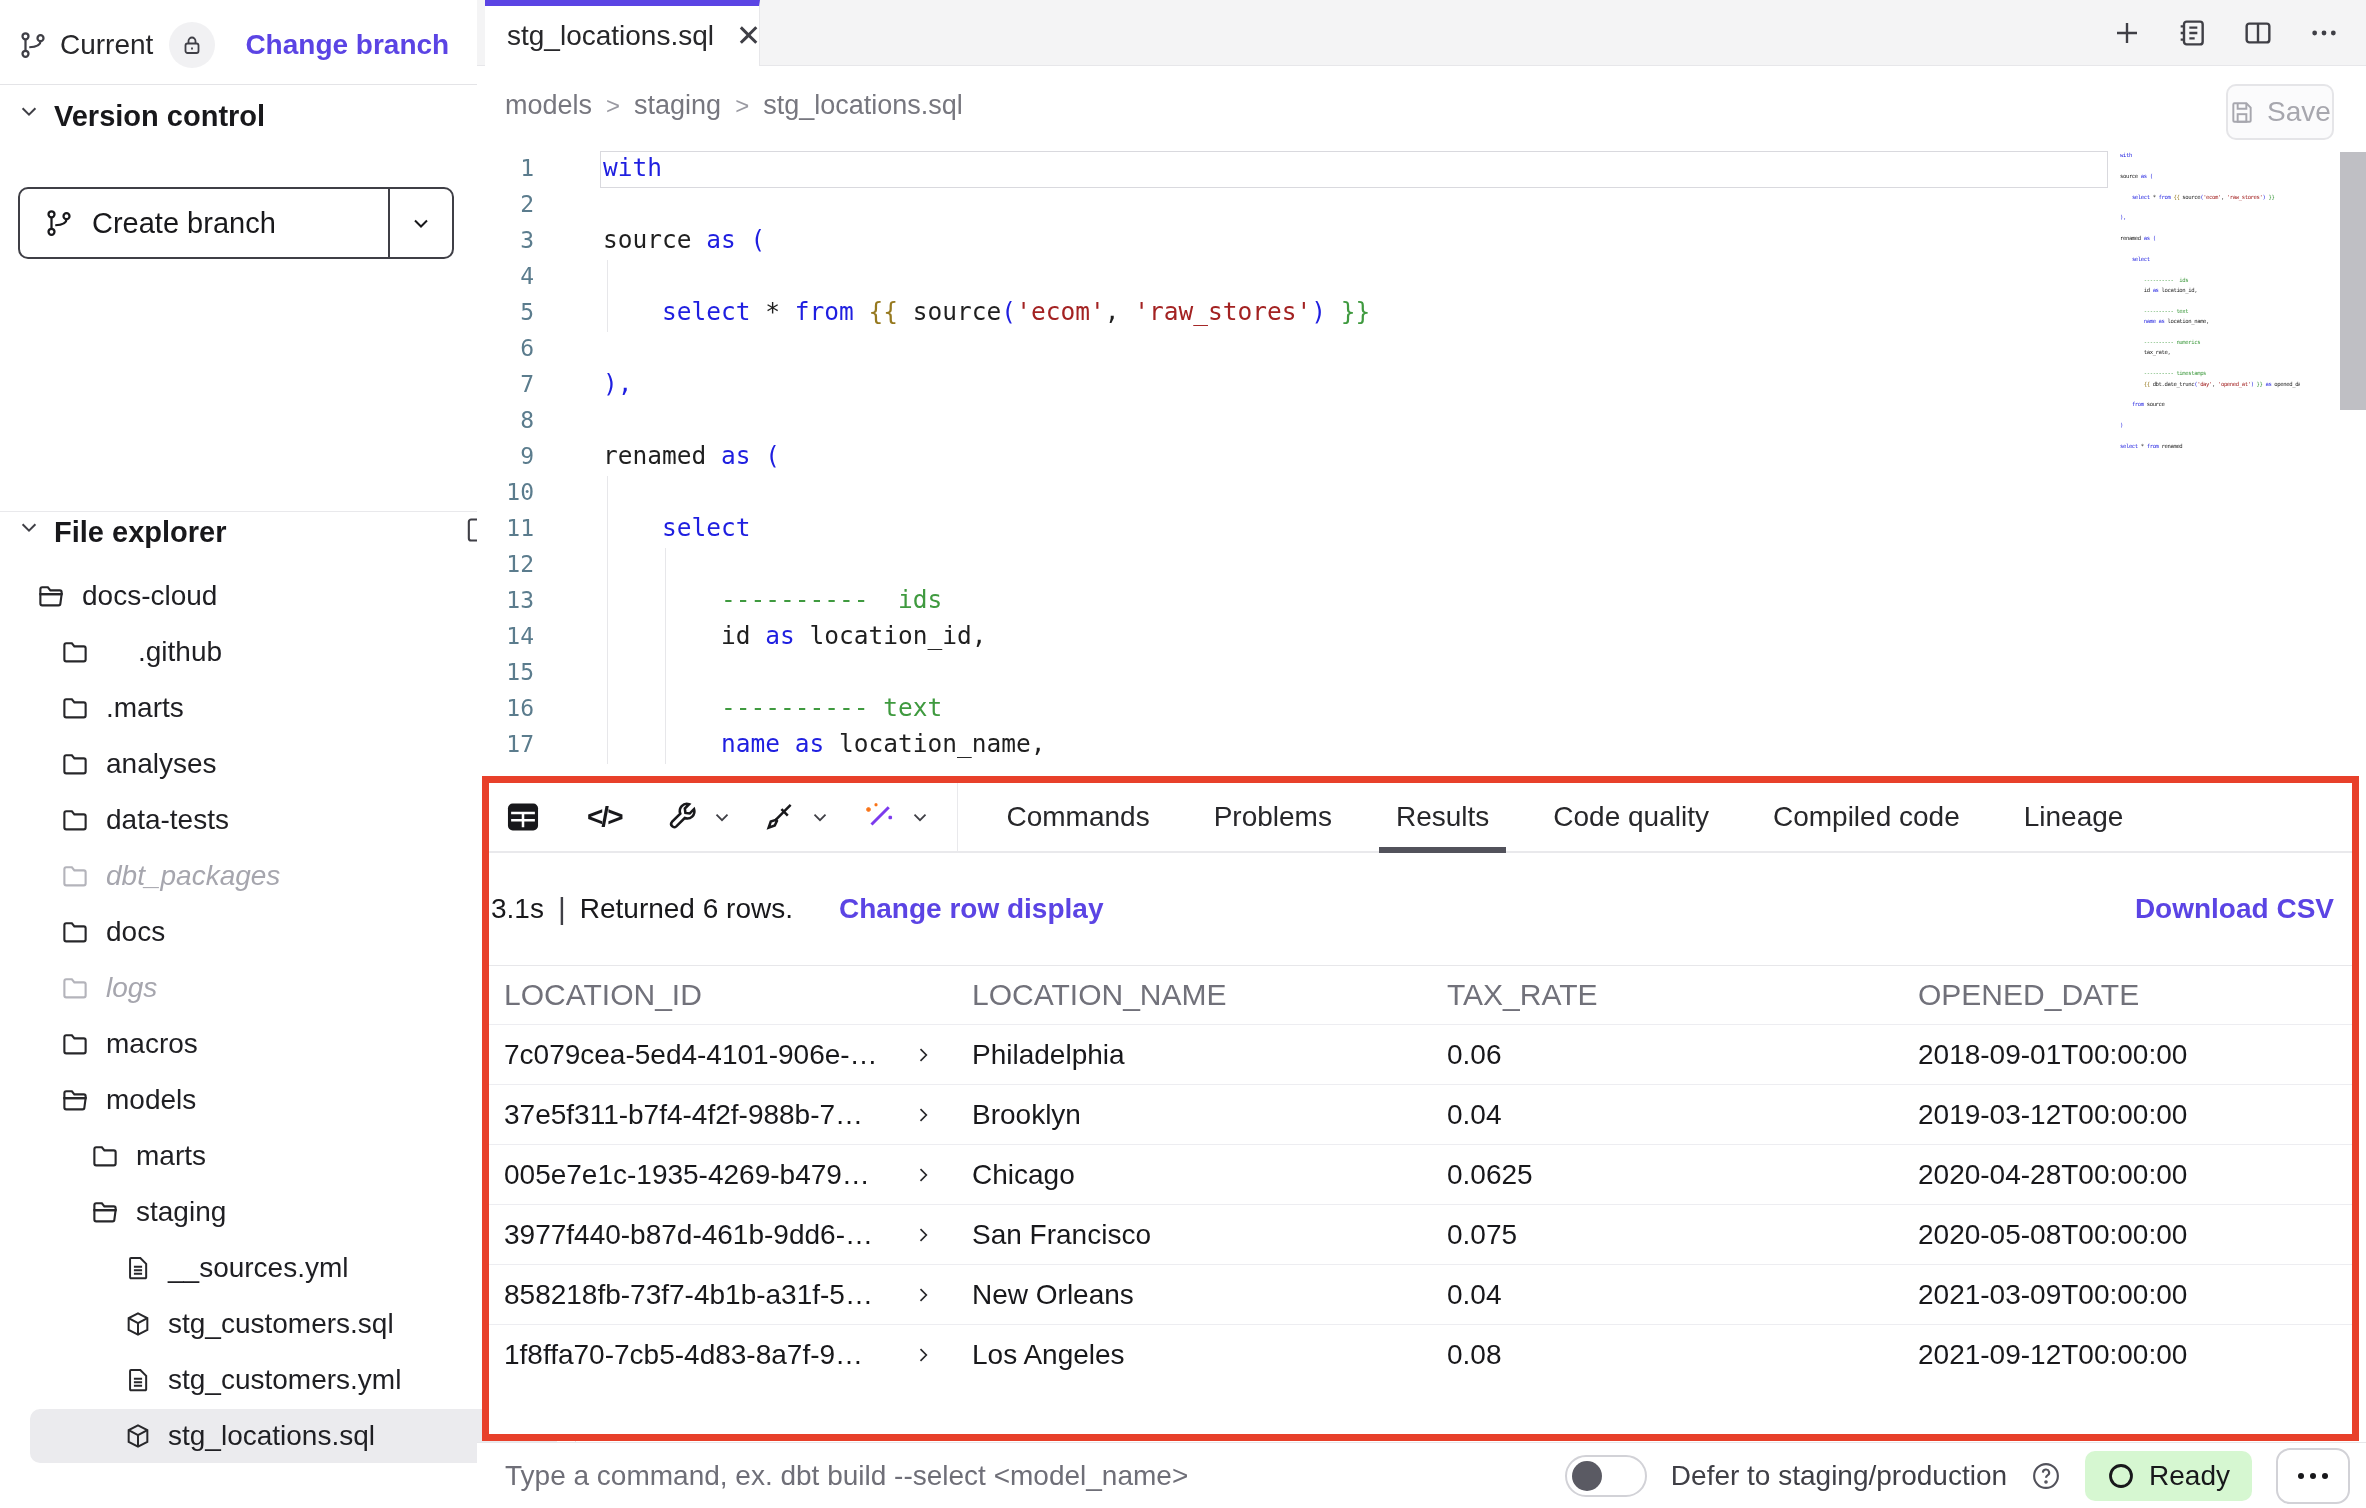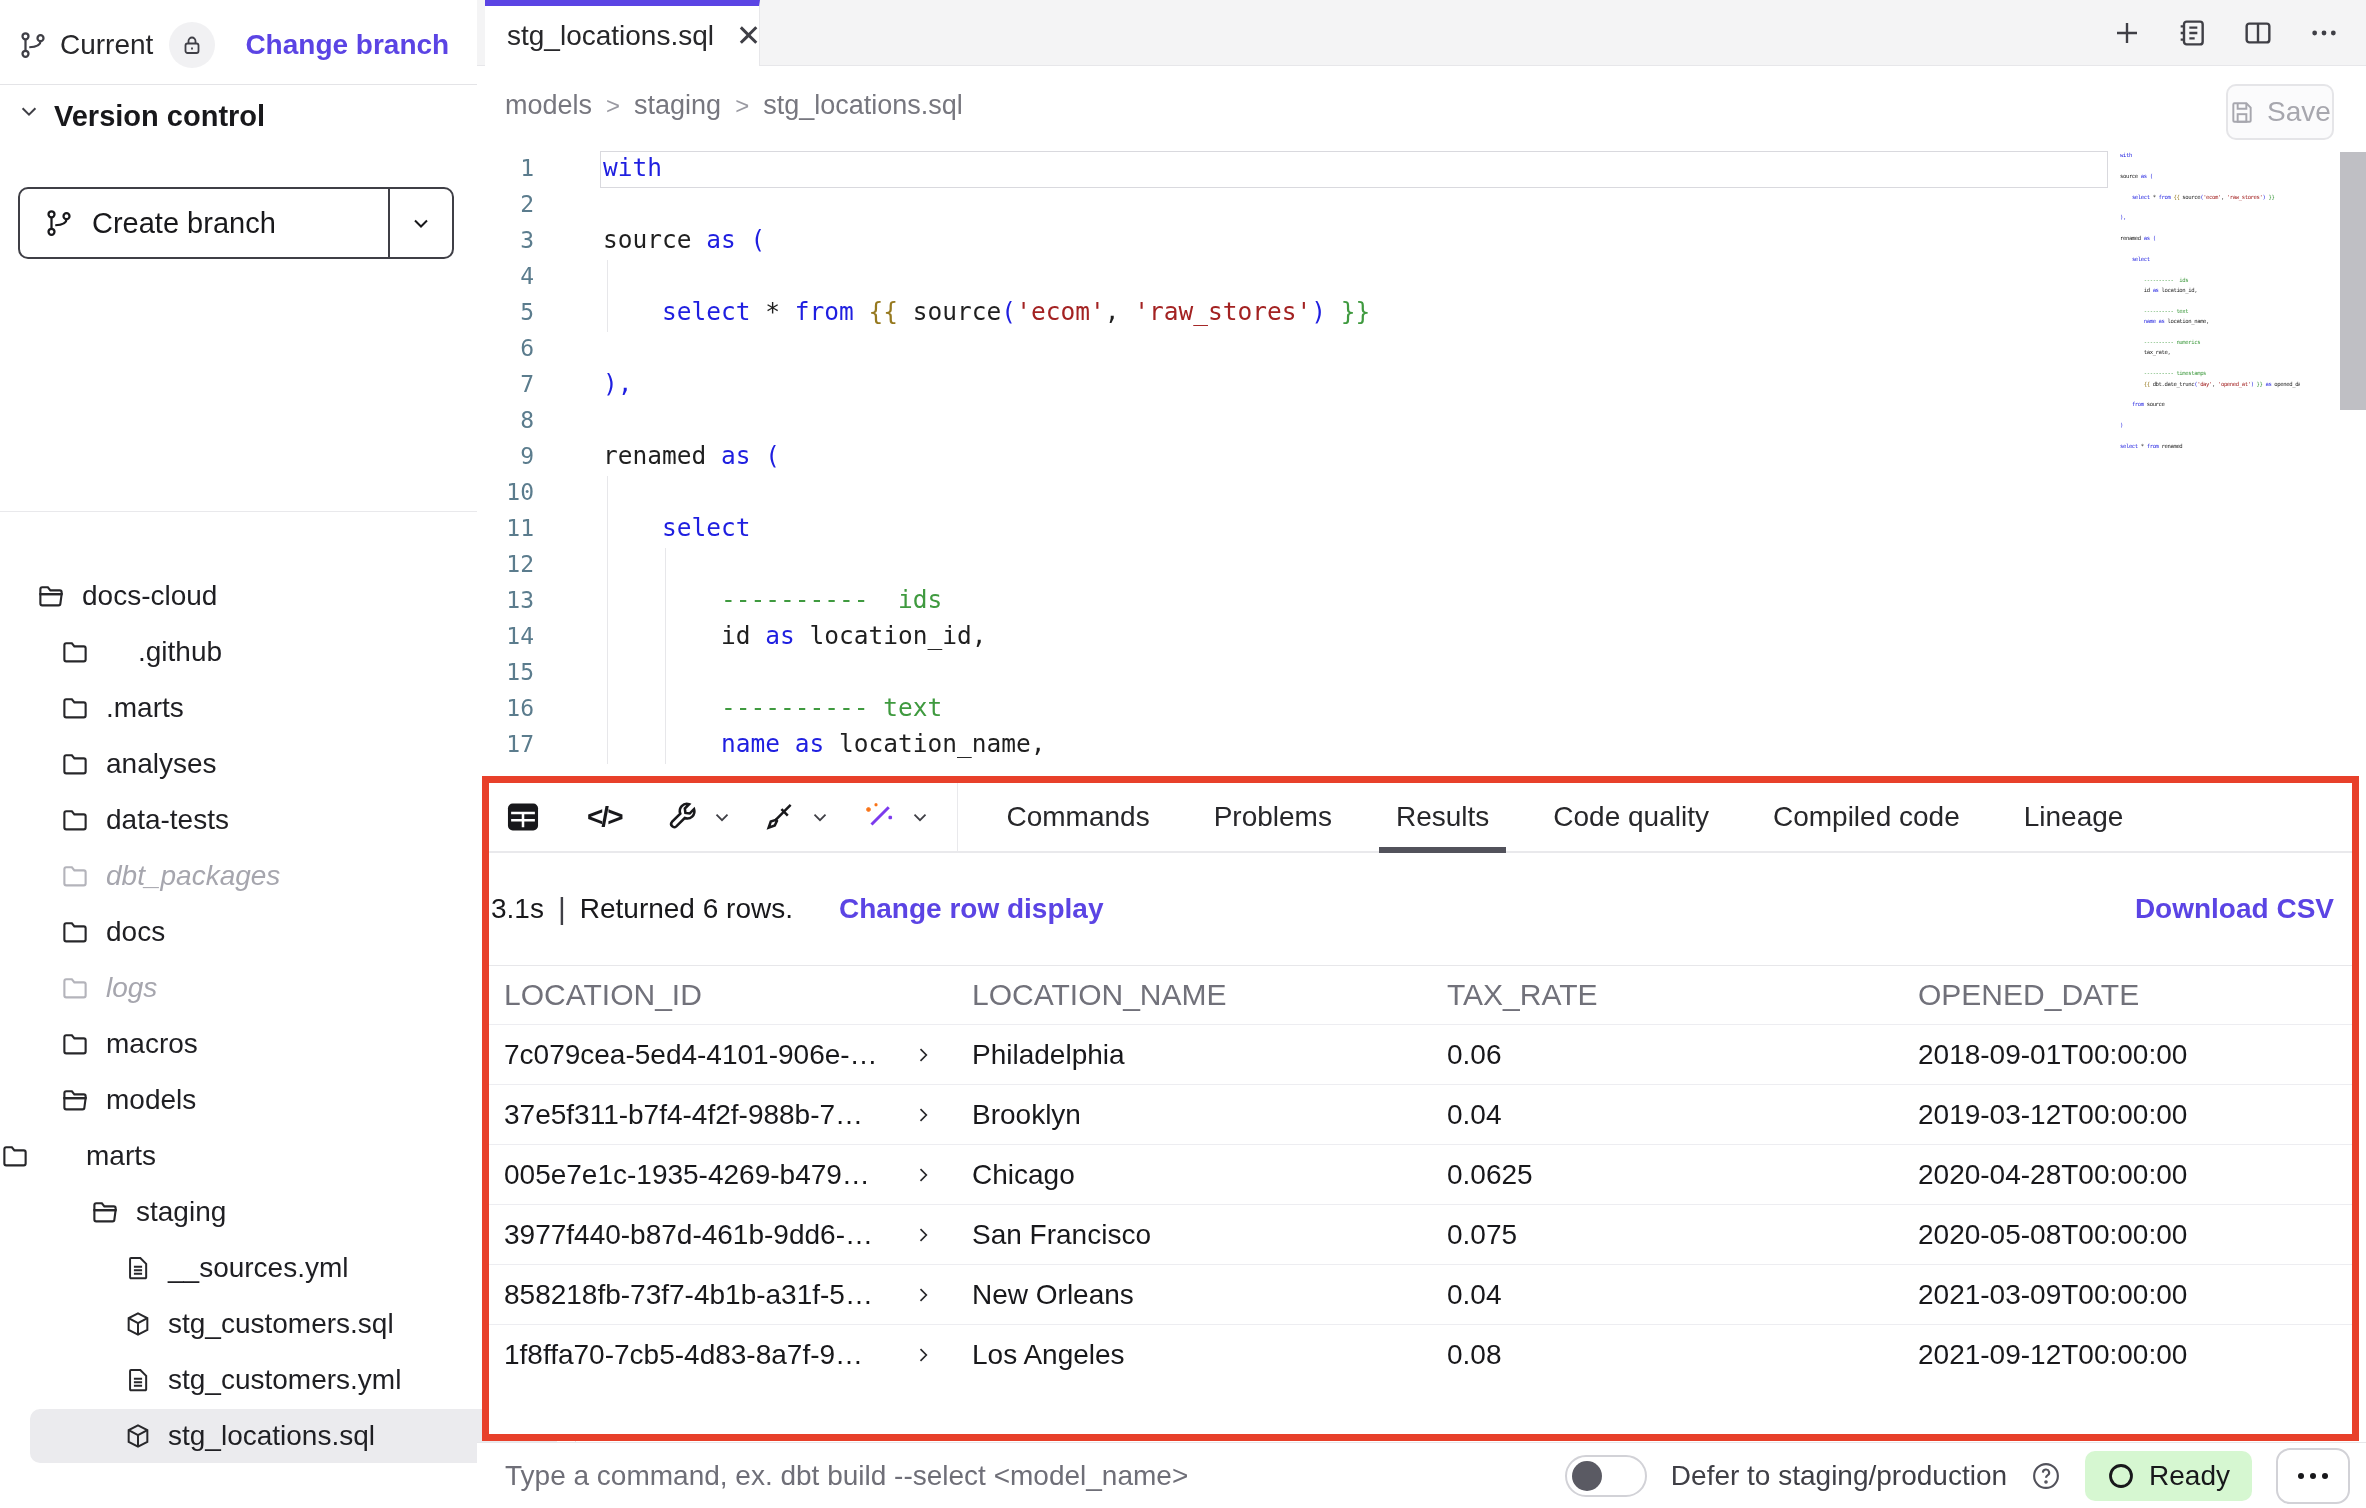--- a/index.html
+++ b/index.html
@@ -150,20 +150,42 @@
       </span>
       <span class="cb-split">
         <svg width="24" height="24" viewBox="0 0 24 24" fill="none" stroke="#18181b" stroke-width="2">
             <polyline points="6,9.5 12,15.5 18,9.5"></polyline>
           </svg>
       </span>
     </div>
 
     <div class="fe-divider"></div>
 
+    <div class="section-header fe-header">
+      <svg width="22" height="22" viewBox="0 0 24 24" fill="none" stroke="#3f3f46" stroke-width="2.2">
+          <polyline points="5,9 12,16 19,9"></polyline>
+        </svg>
+      <span>File explorer</span>
+      <span class="fe-actions">
+        <span class="abtn">
+          <svg width="28" height="28" viewBox="0 0 24 24" fill="none" stroke="#3f3f46" stroke-width="1.8">
+              <path d="M13.5 3H7a2 2 0 0 0-2 2v14a2 2 0 0 0 2 2h5"></path>
+              <path d="M13.5 3 19 8.5V12"></path>
+              <path d="M13.5 3v5.5H19"></path>
+              <path d="M17.5 15.5v6M14.5 18.5h6"></path>
+            </svg>
+        </span>
+        <span class="abtn">
+          <svg width="28" height="28" viewBox="0 0 24 24" fill="none" stroke="#3f3f46" stroke-width="1.9">
+              <circle cx="10.5" cy="10.5" r="6.5"></circle>
+              <path d="M15.5 15.5 21 21"></path>
+            </svg>
+        </span>
+      </span>
+    </div>
 
     <div class="tree" id="tree">
         <div class="tree-item" style="padding-left: 36px;">
           <span class="ti-icon">
             <svg width="30" height="30" viewBox="0 0 24 24" fill="none" stroke="#27272a" stroke-width="1.7">
               <path d="M3.5 6.5A1.5 1.5 0 0 1 5 5h4.5l2 2.5H19a1.5 1.5 0 0 1 1.5 1.5v1.5H3.5z"></path>
               <path d="M3.5 10.5h17l-1 7.5a1.5 1.5 0 0 1-1.5 1.5H5a1.5 1.5 0 0 1-1.5-1.5z"></path>
             </svg>
           </span>
           <span class="ti-label">docs-cloud</span>
@@ -234,21 +256,21 @@
         </div>
         <div class="tree-item" style="padding-left: 60px;">
           <span class="ti-icon">
             <svg width="30" height="30" viewBox="0 0 24 24" fill="none" stroke="#27272a" stroke-width="1.7">
               <path d="M3.5 6.5A1.5 1.5 0 0 1 5 5h4.5l2 2.5H19a1.5 1.5 0 0 1 1.5 1.5v1.5H3.5z"></path>
               <path d="M3.5 10.5h17l-1 7.5a1.5 1.5 0 0 1-1.5 1.5H5a1.5 1.5 0 0 1-1.5-1.5z"></path>
             </svg>
           </span>
           <span class="ti-label">models</span>
         </div>
-        <div class="tree-item" style=" gap: 40px;">
+        <div class="tree-item" style="padding-left: 90px;">
           <span class="ti-icon">
             <svg width="30" height="30" viewBox="0 0 24 24" fill="none" stroke="#27272a" stroke-width="1.7">
               <path d="M3.5 6.5a1.5 1.5 0 0 1 1.5-1.5h4.5l2 2.5H19a1.5 1.5 0 0 1 1.5 1.5v9a1.5 1.5 0 0 1-1.5 1.5H5a1.5 1.5 0 0 1-1.5-1.5z"></path>
             </svg>
           </span>
           <span class="ti-label">marts</span>
         </div>
         <div class="tree-item" style="padding-left: 90px;">
           <span class="ti-icon">
             <svg width="30" height="30" viewBox="0 0 24 24" fill="none" stroke="#27272a" stroke-width="1.7">

